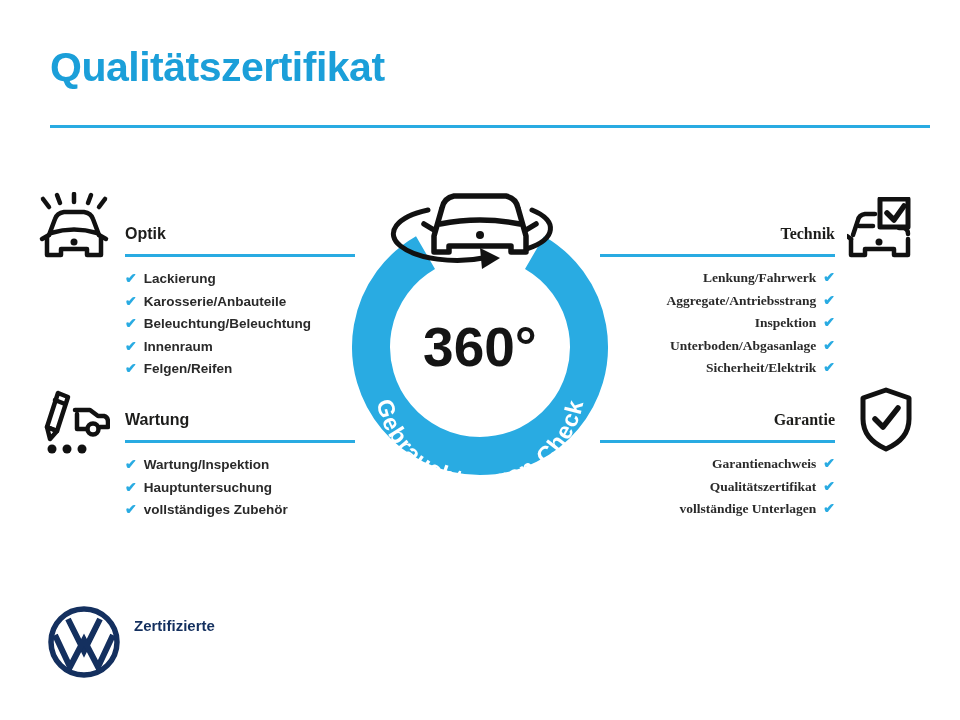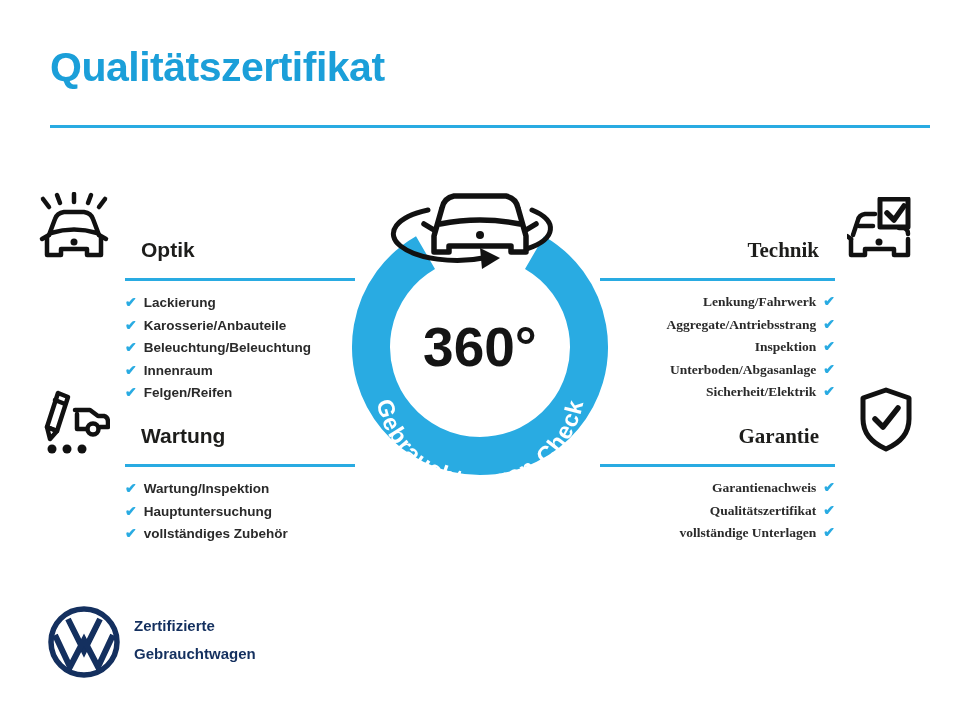--- a/index.html
+++ b/index.html
@@ -4,21 +4,21 @@
 <style>
   html,body{margin:0;padding:0;background:#fff;}
   .canvas{position:relative;width:960px;height:720px;background:#ffffff;overflow:hidden;
           font-family:"Liberation Sans",sans-serif;border-radius:8px;}
 
   .page-title{position:absolute;left:50px;top:44px;font-size:41px;font-weight:bold;
               color:#1b9fd9;letter-spacing:-0.5px;}
   .top-rule{position:absolute;left:50px;top:125px;width:880px;height:3px;background:#29abe2;}
 
   .section{position:absolute;width:230px;}
-  .section h2{margin:16px;font-size:21px;font-weight:bold;color:#1d1d1b;line-height:24px;}
+  .section h2{margin:0;font-size:16px;font-weight:bold;color:#1d1d1b;line-height:24px;}
   .sec-rule{height:3px;background:#29abe2;margin-top:8px;}
   .sec-list{list-style:none;margin:10px 0 0 0;padding:0;font-size:13.5px;font-weight:bold;
             color:#2a2a2a;}
   .sec-list li{height:22.5px;line-height:22.5px;white-space:nowrap;}
   .check{color:#29abe2;font-size:14px;}
   .left .check{margin-right:7px;}
   .right{text-align:right;font-family:Liberation Serif, serif;}
   .right .check{margin-left:7px;}
 
   #sec-optik{left:125px;top:222px;}
@@ -169,16 +169,15 @@
 
   <div class="footer-logo">
     <svg width="76" height="76" viewBox="0 0 76 76" fill="none" stroke="#14305f">
       <circle cx="38" cy="38" r="33" stroke-width="5.5"></circle>
       <path d="M22 15 L38 47 L54 15" stroke-width="6" stroke-linecap="butt"></path>
       <path d="M9 31 L24 63 L38 36 L52 63 L67 31" stroke-width="6" stroke-linecap="butt"></path>
     </svg>
   </div>
   <div class="footer-text">
     <div>Zertifizierte</div>
-    <div>Gebrauchtwagen</div>
   </div>
 
 </div>
 
 </body></html>

